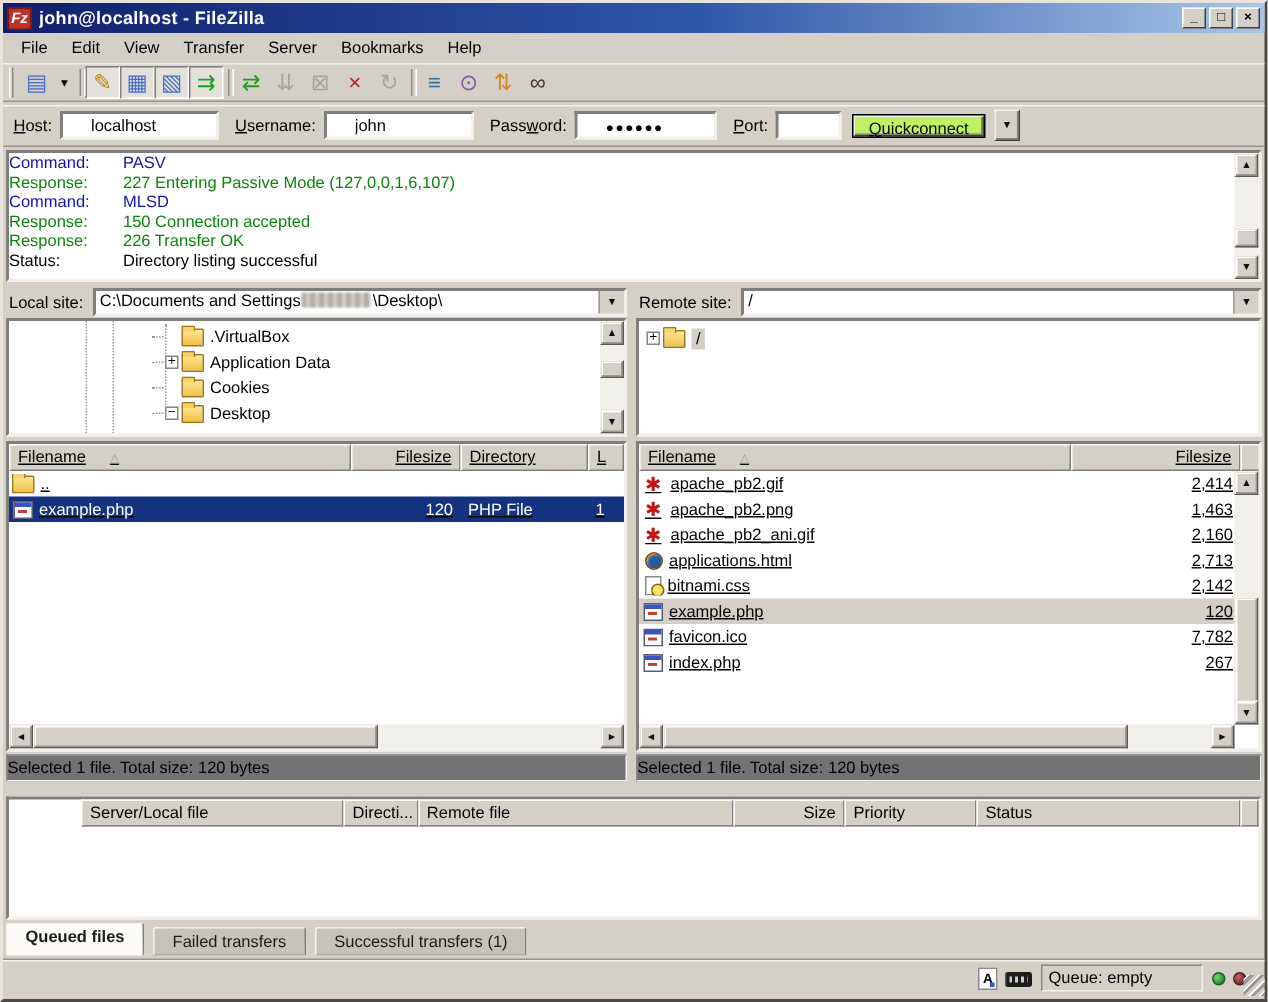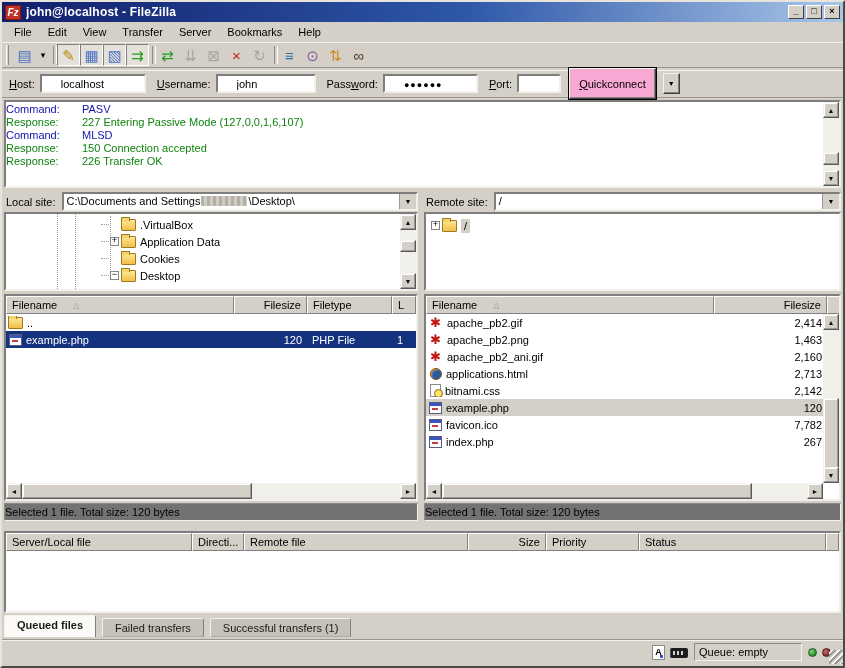--- a/index.html
+++ b/index.html
@@ -43,21 +43,21 @@
   .tbtn.sep::before { content:""; position:absolute; left:3px; top:1px; bottom:1px; width:2px;
     border-left:1px solid #8a8a8a; border-right:1px solid #fff; }
 
   
   .qcbar { position:absolute; left:2px; right:2px; top:70px; height:28px; display:flex; align-items:center; gap:5px;
     padding-left:7px; border-bottom:1px solid #9a968e; box-shadow:0 1px 0 #f4f2ee inset; }
   .qclabel { white-space:nowrap; }
   .field { background:#fff; border:2px solid; border-color:#7e7e7e #f2f0ea #f2f0ea #7e7e7e;
     height:19px; padding:2px 19px; font-family:"Liberation Sans",sans-serif; font-size:11px; }
   .f-host { width:106px; } .f-user { width:100px; } .f-pass { width:95px; font-size:9px; letter-spacing:1px; font-weight:bold; padding-top:4px; } .f-port { width:44px; }
-  .qcbtn { height:31px; padding:2px 9px; background:#f9a8d4; border:1px solid; border-color:#f4f2ee #404040 #404040 #f4f2ee;
+  .qcbtn { height:14px; padding:2px 9px; background:#bef264; border:1px solid; border-color:#f4f2ee #404040 #404040 #f4f2ee;
     outline:1px solid #000; box-shadow:inset -1px -1px 0 #808080; font-size:11px; margin-left:3px; }
   .qcarr { width:17px; height:21px; background:#d4d0c8; border:1px solid; border-color:#f4f2ee #404040 #404040 #f4f2ee;
     box-shadow:inset -1px -1px 0 #808080; font-size:7px; text-align:center; line-height:19px; margin-left:2px; }
   u { text-decoration:underline; }
 
   
   .sunken { background:#fff; border:2px solid; border-color:#7e7e7e #f2f0ea #f2f0ea #7e7e7e; }
 
   
   .log { left:4px; right:4px; top:100px; height:88px; overflow:hidden; }
@@ -104,21 +104,21 @@
   .icon.cssdoc { background:#fff; border:1px solid #8a8a8a; width:11px; height:13px; margin-left:2px; }
   .icon.cssdoc::after { content:""; position:absolute; right:-3px; bottom:-2px; width:7px; height:7px;
     border-radius:50%; background:radial-gradient(circle at 40% 40%, #ffe36a 0 55%, #c89a20 100%); border:1px solid #8a6a10; }
   .icon.phpfile { background:#fff; border:1px solid #5a5a7a; width:13px; height:12px; margin-left:1px; }
   .icon.phpfile::before { content:""; position:absolute; left:0; right:0; top:0; height:3px; background:#3a55c0; }
   .icon.phpfile::after { content:""; position:absolute; left:2px; top:5px; width:6px; height:2px; background:#c04040; }
 
   .selbg { background:#d4d0c8; padding:1px 3px; }
 
   
-  .listpane { overflow:hidden; }
+  .listpane { overflow:hidden;text-decoration:underline; }
   .lhead { display:flex; height:18px; }
   .hcell { background:#d4d0c8; border:1px solid; border-color:#fff #808080 #808080 #fff;
     display:flex; align-items:center; padding:0 5px; overflow:hidden; white-space:nowrap; }
   .hcell.num { justify-content:flex-end; }
   .sortmark { font-size:8px; color:#9a9a9a; margin-left:16px; }
   .sortmark:empty { display:none; }
   .lheadL .hcell:nth-child(1){ width:228px; } .lheadL .hcell:nth-child(2){ width:73px; }
   .lheadL .hcell:nth-child(3){ width:85px; } .lheadL .hcell:nth-child(4){ flex:1; }
   .lheadR .hcell:nth-child(1){ width:288px; } .lheadR .hcell:nth-child(2){ width:113px; }
   .filerow { height:17px; display:flex; align-items:center; white-space:nowrap; }
@@ -129,21 +129,21 @@
   .filerow.sel-active { background:var(--selection,#14337f); color:#fff; }
   .filerow.sel-inactive { background:#d4d0c8; }
 
   
   .statpanel { height:18px; background:#737373; border:1px solid; border-color:#8a8a8a #f4f2ee #f4f2ee #8a8a8a;
     display:flex; align-items:center; padding:0 0; white-space:nowrap; overflow:hidden; }
 
   
   .queue { left:4px; right:4px; top:531px; height:82px; }
   .qhead { display:flex; height:18px; }
-  .qhead .hcell:nth-child(1){ width:186px; } .qhead .hcell:nth-child(2){ width:52px; }
+  .qhead .hcell:nth-child(1){ width:186px;margin-left:48px; } .qhead .hcell:nth-child(2){ width:52px; }
   .qhead .hcell:nth-child(3){ width:224px; } .qhead .hcell:nth-child(4){ width:78px; }
   .qhead .hcell:nth-child(5){ width:93px; } .qhead .hcell:nth-child(6){ width:187px; }
   .qhead .hcell:nth-child(7){ flex:1; }
 
   
   .tabs { position:absolute; left:4px; top:615px; height:22px; display:flex; align-items:flex-end; gap:6px; }
   .tab { height:19px; padding:3px 12px 0; background:#c6c2ba; border:1px solid; border-color:#f4f2ee #808080 #b0aca4 #f4f2ee;
     border-radius:2px 2px 0 0; white-space:nowrap; color:#1a1a1a; }
   .tab.active { height:22px; background:#fbfaf7; font-weight:bold; border-bottom:none; }
 
@@ -287,20 +287,24 @@
       <div class="logline resp">
         <span class="lprefix">Response:</span>
         <span>150 Connection accepted</span>
       </div>
 
       <div class="logline resp">
         <span class="lprefix">Response:</span>
         <span>226 Transfer OK</span>
       </div>
 
+      <div class="logline status">
+        <span class="lprefix">Status:</span>
+        <span>Directory listing successful</span>
+      </div>
     </div>
   <div class="abs sb" style="right:0;top:0;bottom:0;width:16px;">
     <div class="sbtn abs" style="top:0;">▲</div>
     <div class="sthumb abs" style="top:50px;height:13px;width:16px;"></div>
     <div class="sbtn abs" style="bottom:0;">▼</div>
   </div>
 </div>
 
 <div class="abs sitebar" style="left:4px;top:192px;width:414px;">
   <span class="sitelabel">Local site:</span>
@@ -376,21 +380,21 @@
       <div class="hcell">
         <span>Filename</span>
         <span class="sortmark">△</span>
       </div>
 
       <div class="hcell num">
         <span>Filesize</span>
       </div>
 
       <div class="hcell">
-        <span>Filetype</span>
+        <span>Directory</span>
       </div>
 
       <div class="hcell">
         <span>L</span>
       </div>
     </div>
   <div class="rowsL">
 
       <div class="filerow">
         <span class="cname">

